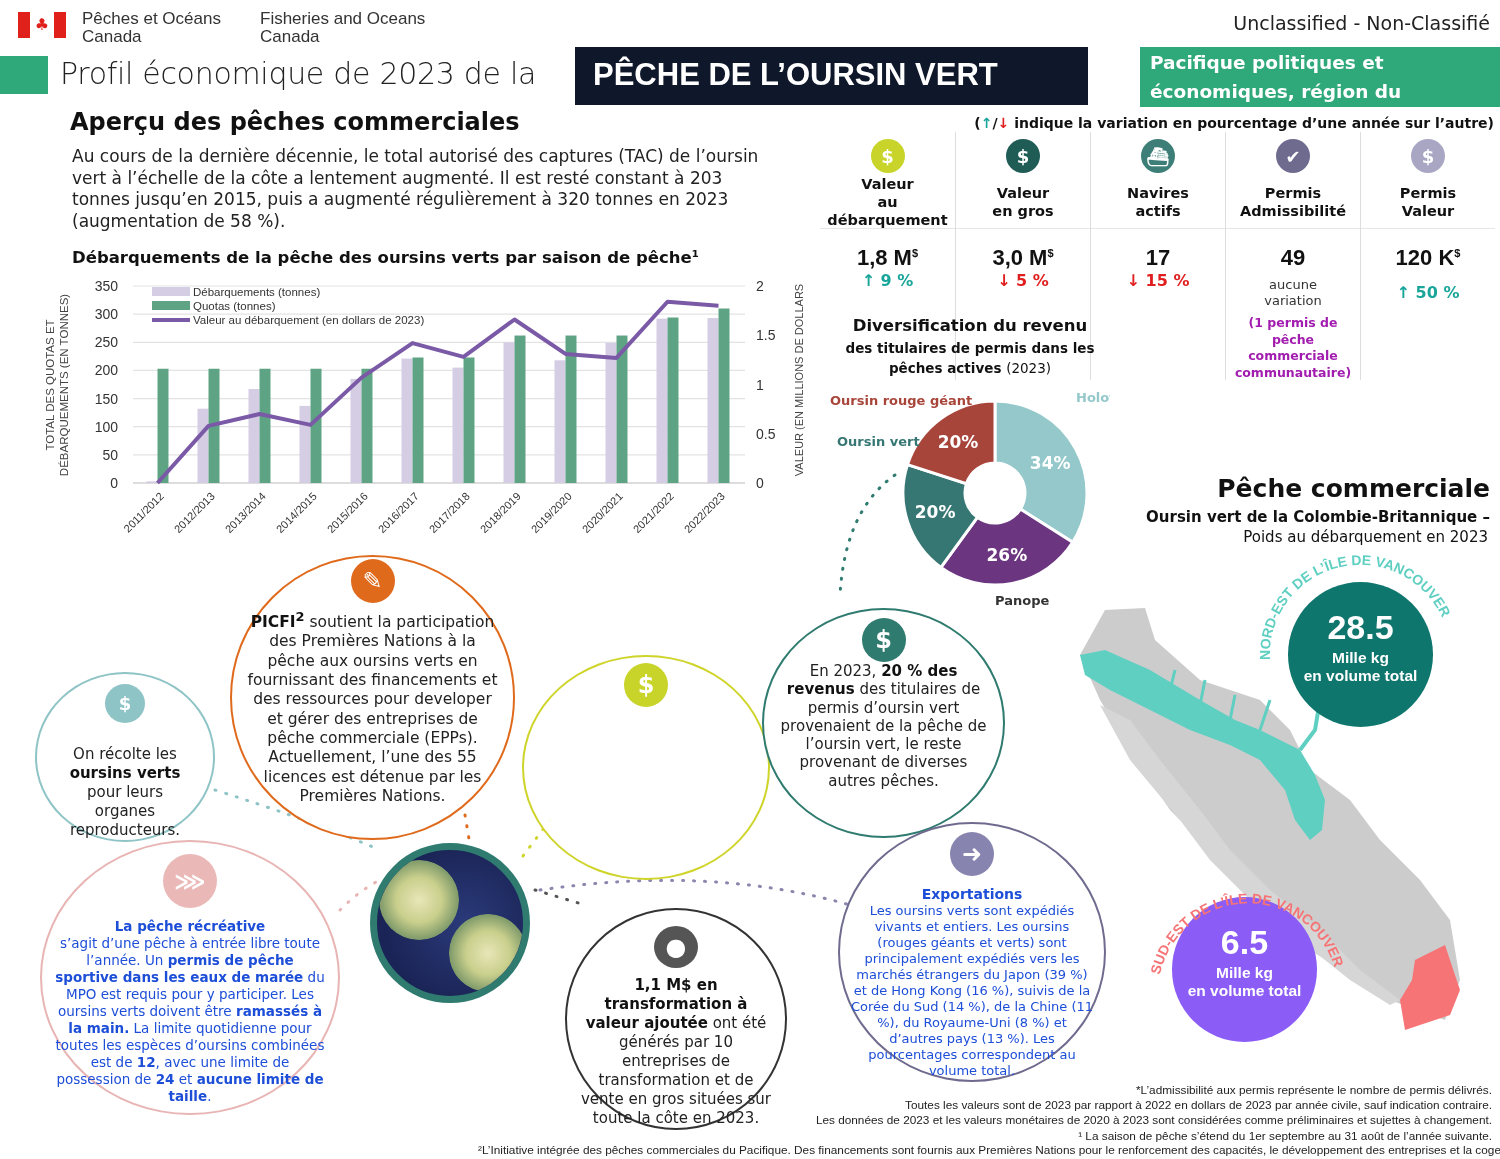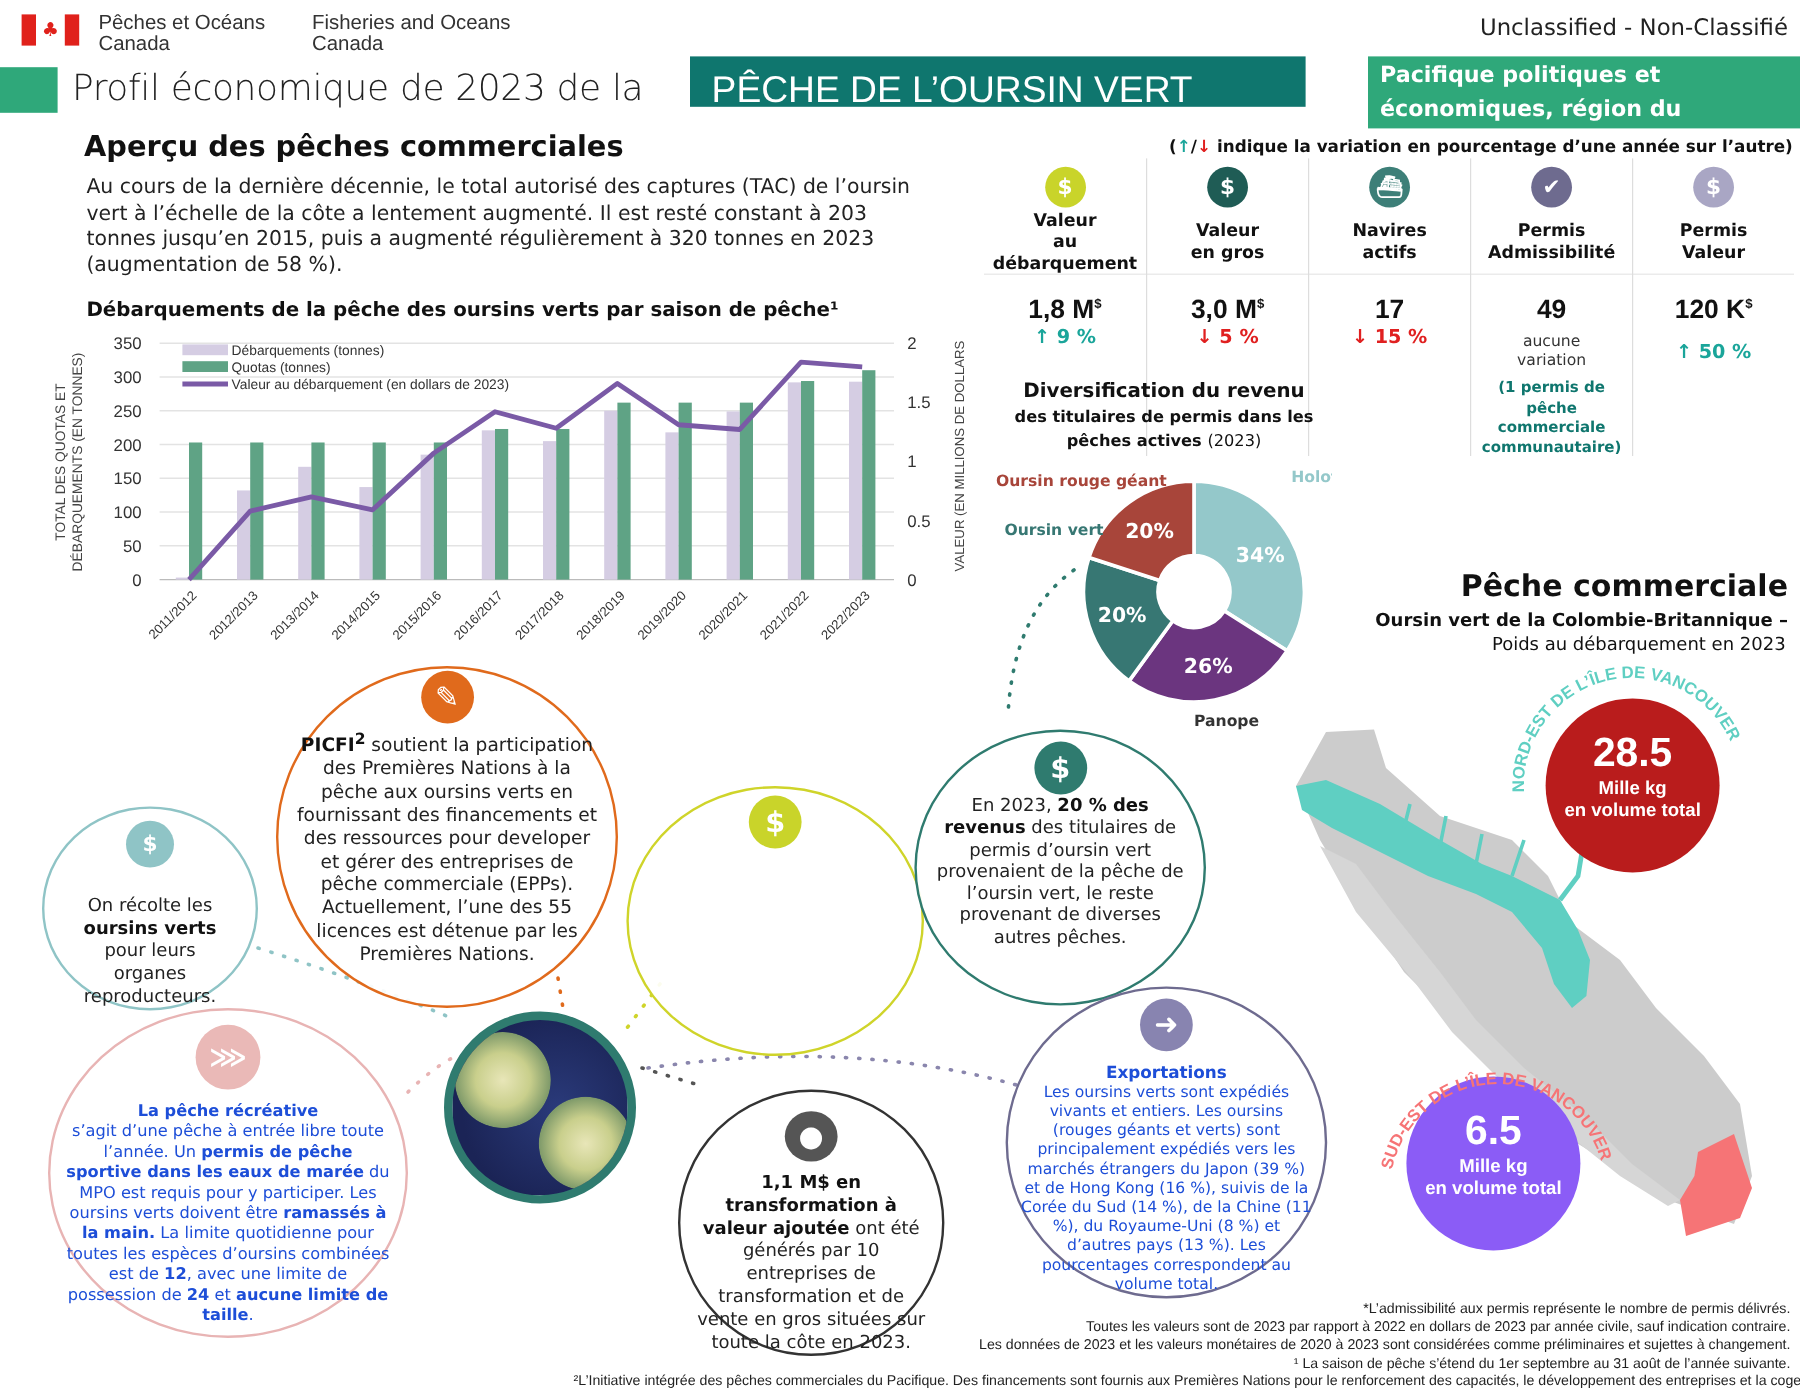--- a/index.html
+++ b/index.html
@@ -8,22 +8,22 @@
   .abs { position: absolute; }
 
   
   .flag { left: 18px; top: 12px; width: 48px; height: 26px; display: flex; }
   .flag .bar { width: 12px; height: 100%; background: #e0211b; }
   .flag .mid { flex: 1; background: #fff; display: flex; align-items: center; justify-content: center; color: #e0211b; font-size: 16px; line-height: 1; }
   .dept { font-family: "Liberation Sans", sans-serif; font-size: 17px; line-height: 18px; color: #333; }
   .classif { right: 10px; top: 12px; font-size: 19px; color: #222; font-family: "DejaVu Sans", sans-serif; }
   .green-sq { left: 0; top: 56px; width: 48px; height: 38px; background: #2fa87a; }
   .profile-title { left: 60px; top: 56px; font-size: 30px; color: #222; font-weight: 300; letter-spacing: -0.3px; }
-  .species-banner { left: 575px; top: 47px; width: 513px; height: 42px; background: #0f766e; color: #fff;
-                    font-family: "Liberation Sans", sans-serif; font-weight: normal; font-size: 31px; padding: 10px 18px; }
+  .species-banner { left: 575px; top: 47px; width: 513px; height: 58px; background: #0f172a; color: #fff;
+                    font-family: "Liberation Sans", sans-serif; font-weight: bold; font-size: 31px; padding: 10px 18px; }
   .region-banner { left: 1140px; top: 47px; width: 360px; height: 60px; background: #2fa87a; color: #fff;
                    font-weight: bold; font-size: 18.5px; line-height: 29px; padding: 1px 10px; }
 
   
   .ov-title { left: 70px; top: 108px; font-size: 24px; font-weight: bold; color: #111; }
   .ov-text { left: 72px; top: 146px; width: 705px; font-size: 17px; line-height: 21.5px; color: #222; }
 
   
   .chart-title { left: 72px; top: 248px; font-size: 16.5px; font-weight: bold; color: #111; }
   .chart-svg { left: 40px; top: 270px; }
@@ -35,21 +35,21 @@
   .stat-col { top: 132px; width: 135px; height: 248px; text-align: center; }
   .stat-col.sep { border-left: 1px solid #ddd; }
   .stat-icon { width: 34px; height: 34px; border-radius: 50%; margin: 7px auto 0; display: flex; align-items: center; justify-content: center;
                color: #fff; font-weight: bold; font-size: 18px; }
   .stat-label { font-size: 14.5px; font-weight: bold; line-height: 18px; margin-top: 8px; height: 42px; display: flex; align-items: center; justify-content: center; }
   .stat-hr { left: 820px; top: 228px; width: 675px; height: 1px; background: #e6e6e6; }
   .stat-value { font-size: 22px; font-weight: bold; margin-top: 22px; font-family: "Liberation Sans", sans-serif; }
   .stat-value sup { font-size: 11px; }
   .stat-change { font-size: 16px; font-weight: bold; margin-top: 0; }
   .stat-note { font-size: 13px; color: #333; line-height: 16px; margin-top: 6px; }
-  .stat-subnote { font-size: 12.5px; font-weight: bold; color: #0f766e; line-height: 16.5px; }
+  .stat-subnote { font-size: 12.5px; font-weight: bold; color: #a21caf; line-height: 16.5px; }
 
   
   .donut-title { left: 845px; top: 316px; width: 250px; text-align: center; font-size: 16.5px; font-weight: bold; }
   .donut-sub { left: 845px; top: 338px; width: 250px; text-align: center; font-size: 13.5px; font-weight: bold; line-height: 20px; }
   .donut-sub .normal { font-weight: normal; }
   .pie-label { font-size: 13px; font-weight: bold; }
 
   
   .map-title { right: 10px; top: 474px; font-size: 25px; font-weight: bold; color: #111; }
   .map-sub { right: 10px; top: 508px; font-size: 15px; font-weight: bold; color: #111; }
@@ -252,21 +252,21 @@
   <path d="M45 50 L85 48 L95 80 L140 120 L200 140 L230 170 L250 210 L290 240 L320 280 L360 320 L390 360 L400 420 L385 460 L330 440 L250 390 L200 340 L160 300 L110 250 L70 190 L40 140 L20 95 Z" fill="#cccccc"></path>
   <path d="M40 145 L70 200 L120 260 L150 300 L190 340 L240 380 L290 420 L330 445 L340 440 L300 410 L260 370 L210 330 L170 290 L140 250 L100 200 L70 160 Z" fill="#d6d6d6"></path>
 
   <path d="M20 95 L45 90 L90 110 L140 140 L175 160 L200 170 L220 180 L240 190 L255 215 L265 240 L262 270 L250 280 L235 260 L225 230 L200 200 L170 185 L130 170 L90 150 L50 130 L25 115 Z" fill="#5fcfc2"></path>
   <path d="M240 190 L255 170 L260 140 L262 120" fill="none" stroke="#5fcfc2" stroke-width="4"></path>
   <path d="M200 170 L210 140 M170 160 L175 135 M140 145 L145 120 M110 130 L115 110" fill="none" stroke="#5fcfc2" stroke-width="3"></path>
 
   <path d="M355 400 L385 385 L400 430 L390 455 L345 470 L340 440 L352 420 Z" fill="#f67476"></path>
 </svg>
 
-<div class="abs" style="left:1288px; top:582px; width:145px; height:145px; border-radius:50%; background:#b91c1c; color:#fff; text-align:center; font-family:'Liberation Sans',sans-serif; font-weight:bold;">
+<div class="abs" style="left:1288px; top:582px; width:145px; height:145px; border-radius:50%; background:#0f766e; color:#fff; text-align:center; font-family:'Liberation Sans',sans-serif; font-weight:bold;">
   <div style="font-size:34px; margin-top:26px;">28.5</div>
   <div style="font-size:15.5px; margin-top:2px;">Mille kg</div>
   <div style="font-size:15.5px;">en volume total</div>
 </div>
 <svg class="abs" style="left:1255px; top:555px;" width="210" height="120" viewBox="0 0 210 120">
   <defs>
       <path id="arcNE" d="M15 105 A 90 90 0 0 1 195 95"></path>
     </defs>
   <text font-family="Liberation Sans, sans-serif" font-size="14" font-weight="bold" fill="#5fcfc2"><textPath href="#arcNE">NORD-EST DE L’ÎLE DE VANCOUVER</textPath></text>
 </svg>

